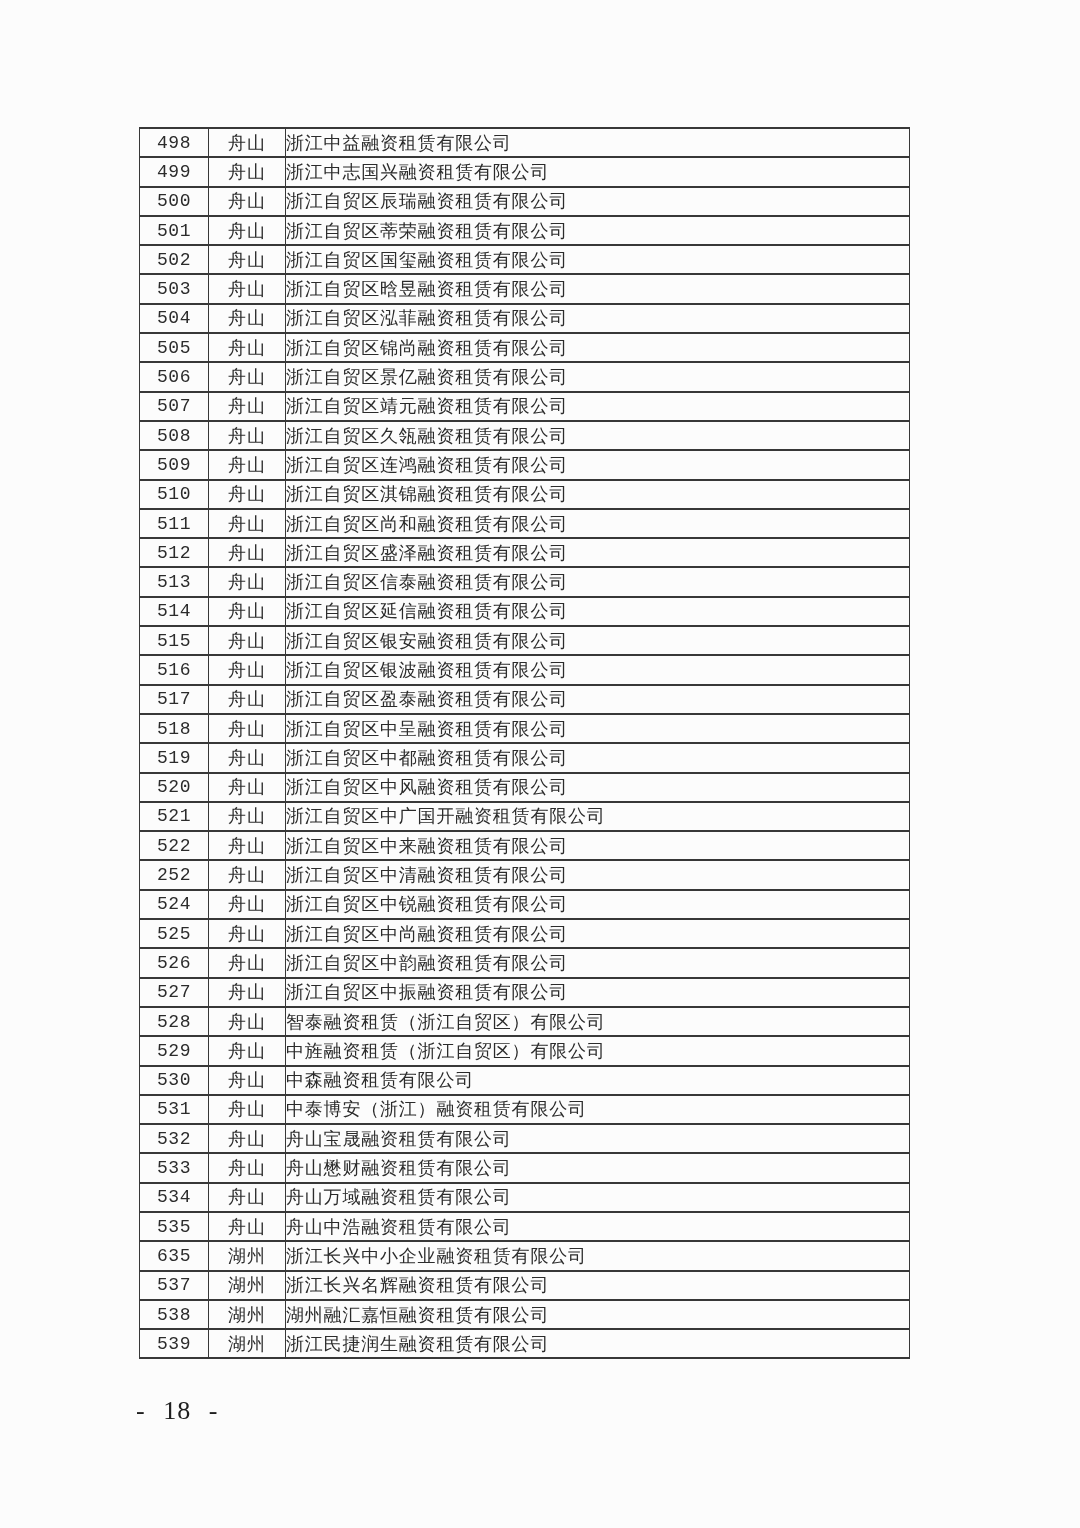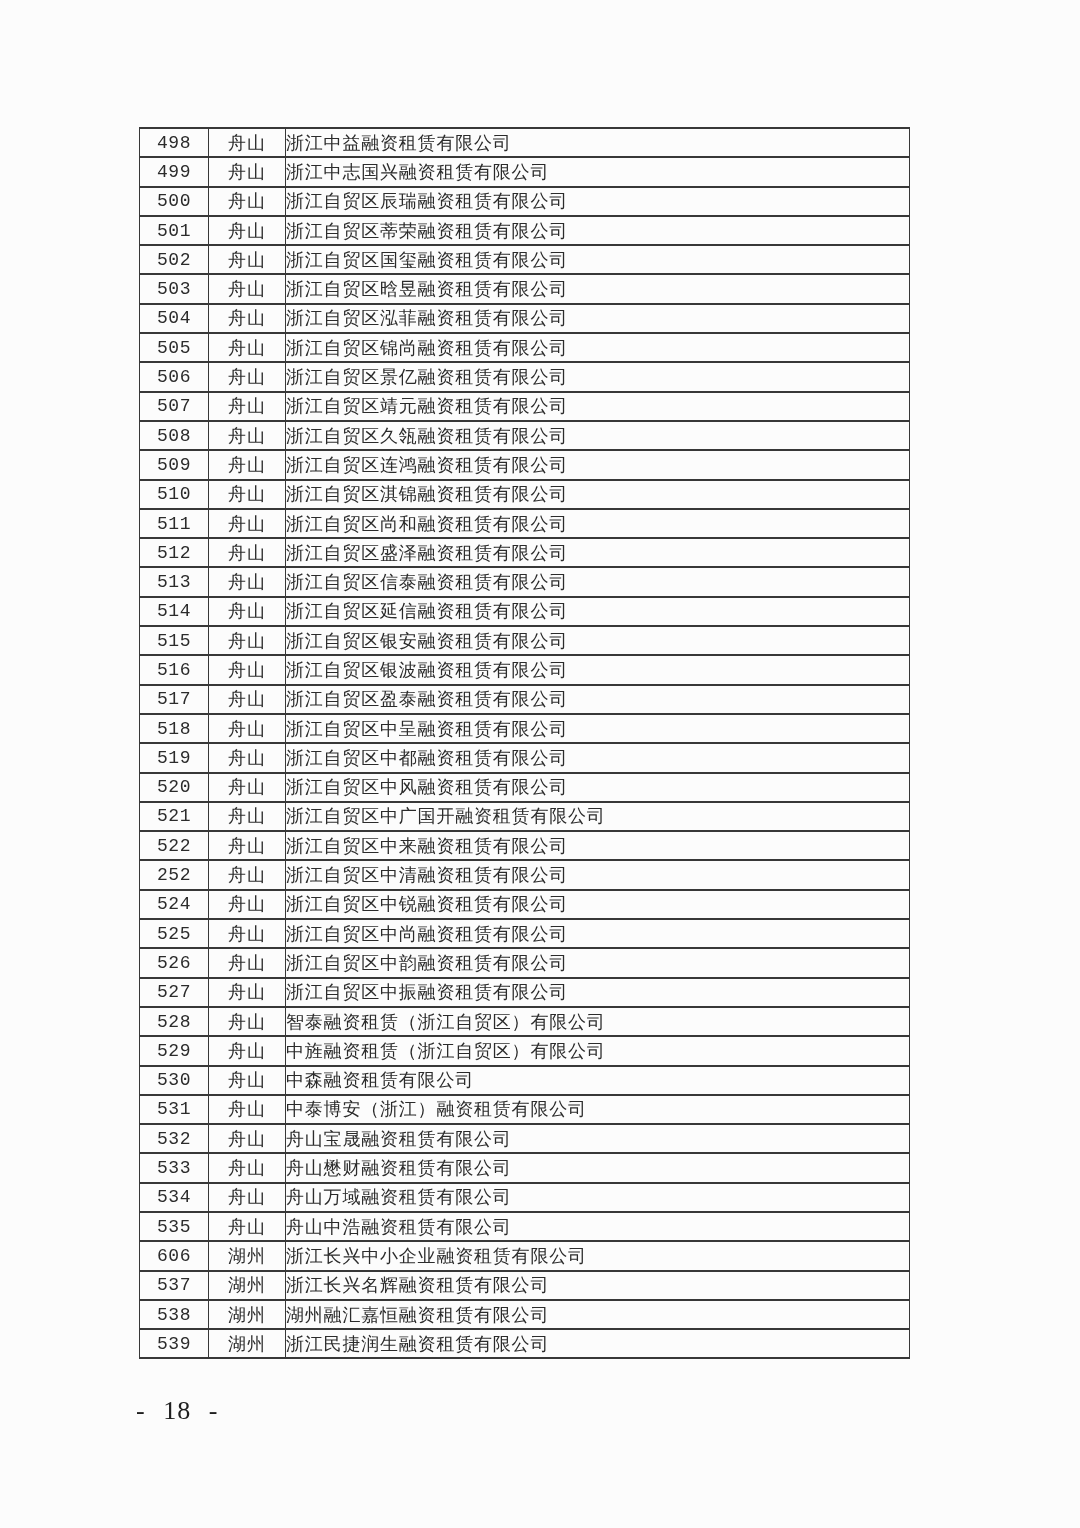--- a/index.html
+++ b/index.html
@@ -306,21 +306,21 @@
     <td class="col-name">舟山万域融资租赁有限公司</td>
   </tr>
 
   <tr>
     <td class="col-no">535</td>
     <td class="col-city">舟山</td>
     <td class="col-name">舟山中浩融资租赁有限公司</td>
   </tr>
 
   <tr>
-    <td class="col-no">606</td>
+    <td class="col-no">635</td>
     <td class="col-city">湖州</td>
     <td class="col-name">浙江长兴中小企业融资租赁有限公司</td>
   </tr>
 
   <tr>
     <td class="col-no">537</td>
     <td class="col-city">湖州</td>
     <td class="col-name">浙江长兴名辉融资租赁有限公司</td>
   </tr>
 

